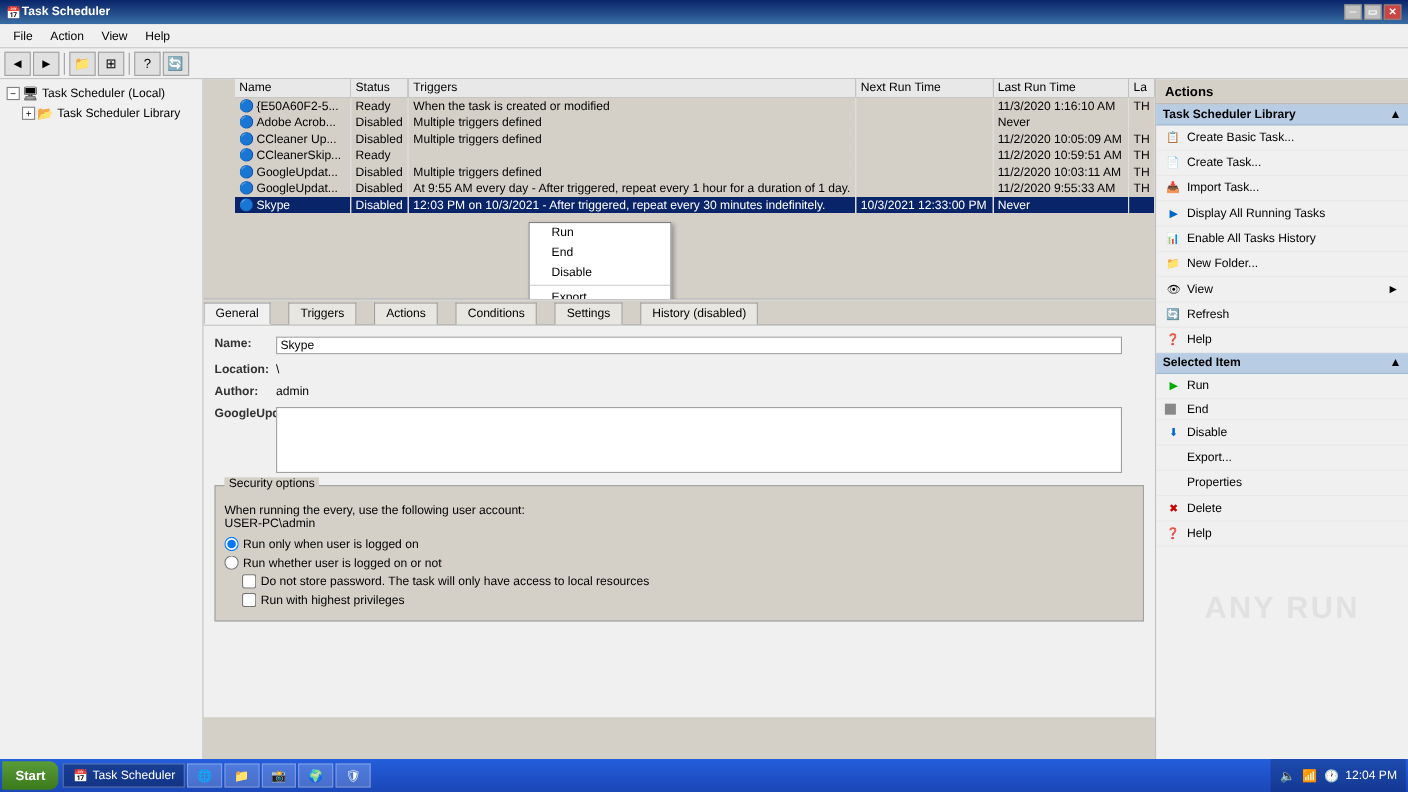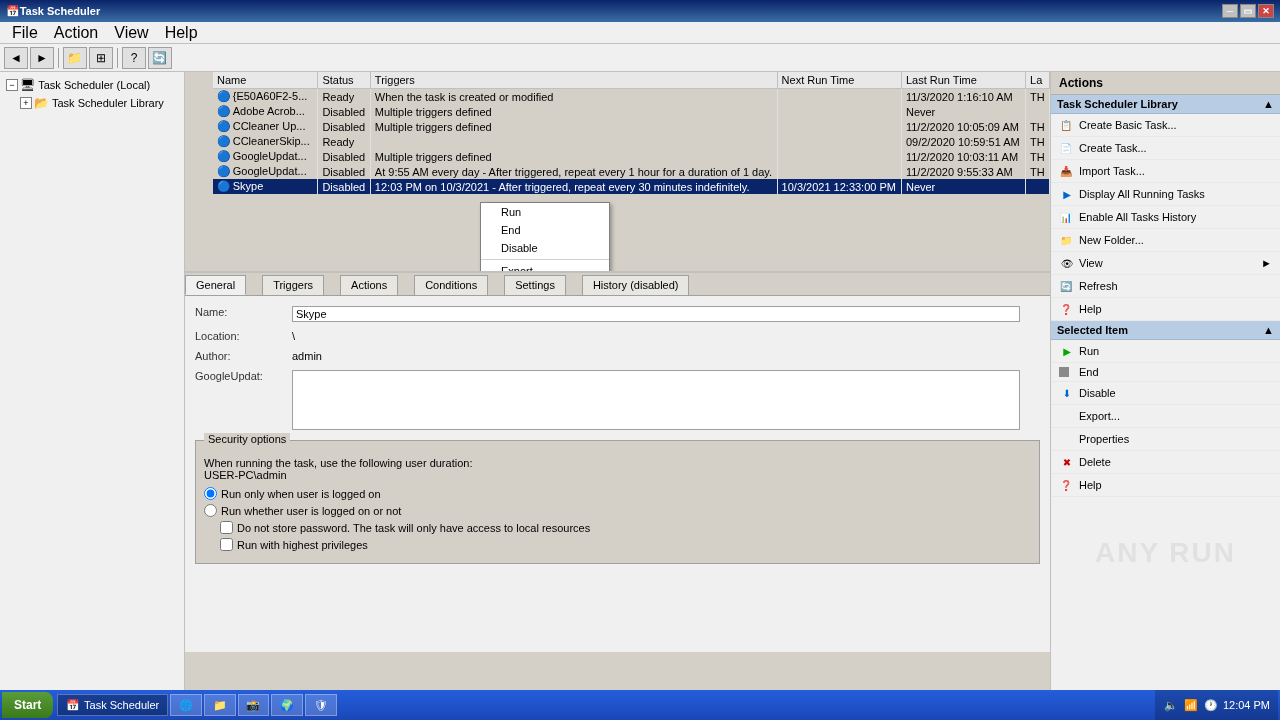--- a/index.html
+++ b/index.html
@@ -21,21 +21,21 @@
 
     
     .menu-bar {
       background: #f0f0f0;
       height: 22px;
       display: flex;
       align-items: center;
       padding: 0 4px;
       border-bottom: 1px solid #c0c0c0;
     }
-    .menu-item { padding: 2px 8px; cursor: pointer; font-size: 16px; }
+    .menu-item { padding: 2px 8px; cursor: pointer; font-size: 11px; }
 
     
     .toolbar {
       background: #f0f0f0;
       height: 28px;
       display: flex;
       align-items: center;
       padding: 2px 4px;
       border-bottom: 1px solid #c0c0c0;
       gap: 2px;
@@ -150,21 +150,21 @@
       background: #f0f0f0;
       height: calc(100% - 28px);
       overflow-y: auto;
     }
     .detail-row {
       display: flex;
       align-items: flex-start;
       margin-bottom: 8px;
       font-size: 11px;
     }
-    .detail-label { width: 97px; color: #333; font-weight: normal; }
+    .detail-label { width: 56px; color: #333; font-weight: bold; }
     .detail-value { flex: 1; }
     .detail-input {
       width: 100%;
       border: 1px solid #a0a0a0;
       padding: 1px 3px;
       background: white;
       font-size: 11px;
     }
     .detail-textarea {
       width: 100%;
@@ -374,21 +374,21 @@
     <td>Multiple triggers defined</td>
     <td></td>
     <td>11/2/2020 10:05:09 AM</td>
     <td>TH</td>
   </tr>
               <tr>
     <td><span style="color:#0066cc;margin-right:2px;">🔵</span>CCleanerSkip...</td>
     <td>Ready</td>
     <td></td>
     <td></td>
-    <td>09/2/2020 10:59:51 AM</td>
+    <td>11/2/2020 10:59:51 AM</td>
     <td>TH</td>
   </tr>
               <tr>
     <td><span style="color:#0066cc;margin-right:2px;">🔵</span>GoogleUpdat...</td>
     <td>Disabled</td>
     <td>Multiple triggers defined</td>
     <td></td>
     <td>11/2/2020 10:03:11 AM</td>
     <td>TH</td>
   </tr>
@@ -447,21 +447,21 @@
           </div>
           <div class="detail-row" style="align-items:flex-start;">
             <span class="detail-label">GoogleUpdat:</span>
             <div class="detail-value">
               <textarea class="detail-textarea" style="width: calc(100% - 20px);"></textarea>
             </div>
           </div>
 
           <div class="security-group">
             <span class="security-legend">Security options</span>
-            <div style="margin-top:8px; font-size:11px;">When running the task, use the following user duration:</div>
+            <div style="margin-top:8px; font-size:11px;">When running the every, use the following user account:</div>
             <div style="margin-bottom:6px; font-size:11px;">USER-PC\admin</div>
             <div class="radio-row">
               <input type="radio" name="runwhen" checked="" style="">
               <span>Run only when user is logged on</span>
             </div>
             <div class="radio-row">
               <input type="radio" name="runwhen" style="">
               <span>Run whether user is logged on or not</span>
             </div>
             <div class="checkbox-row">

